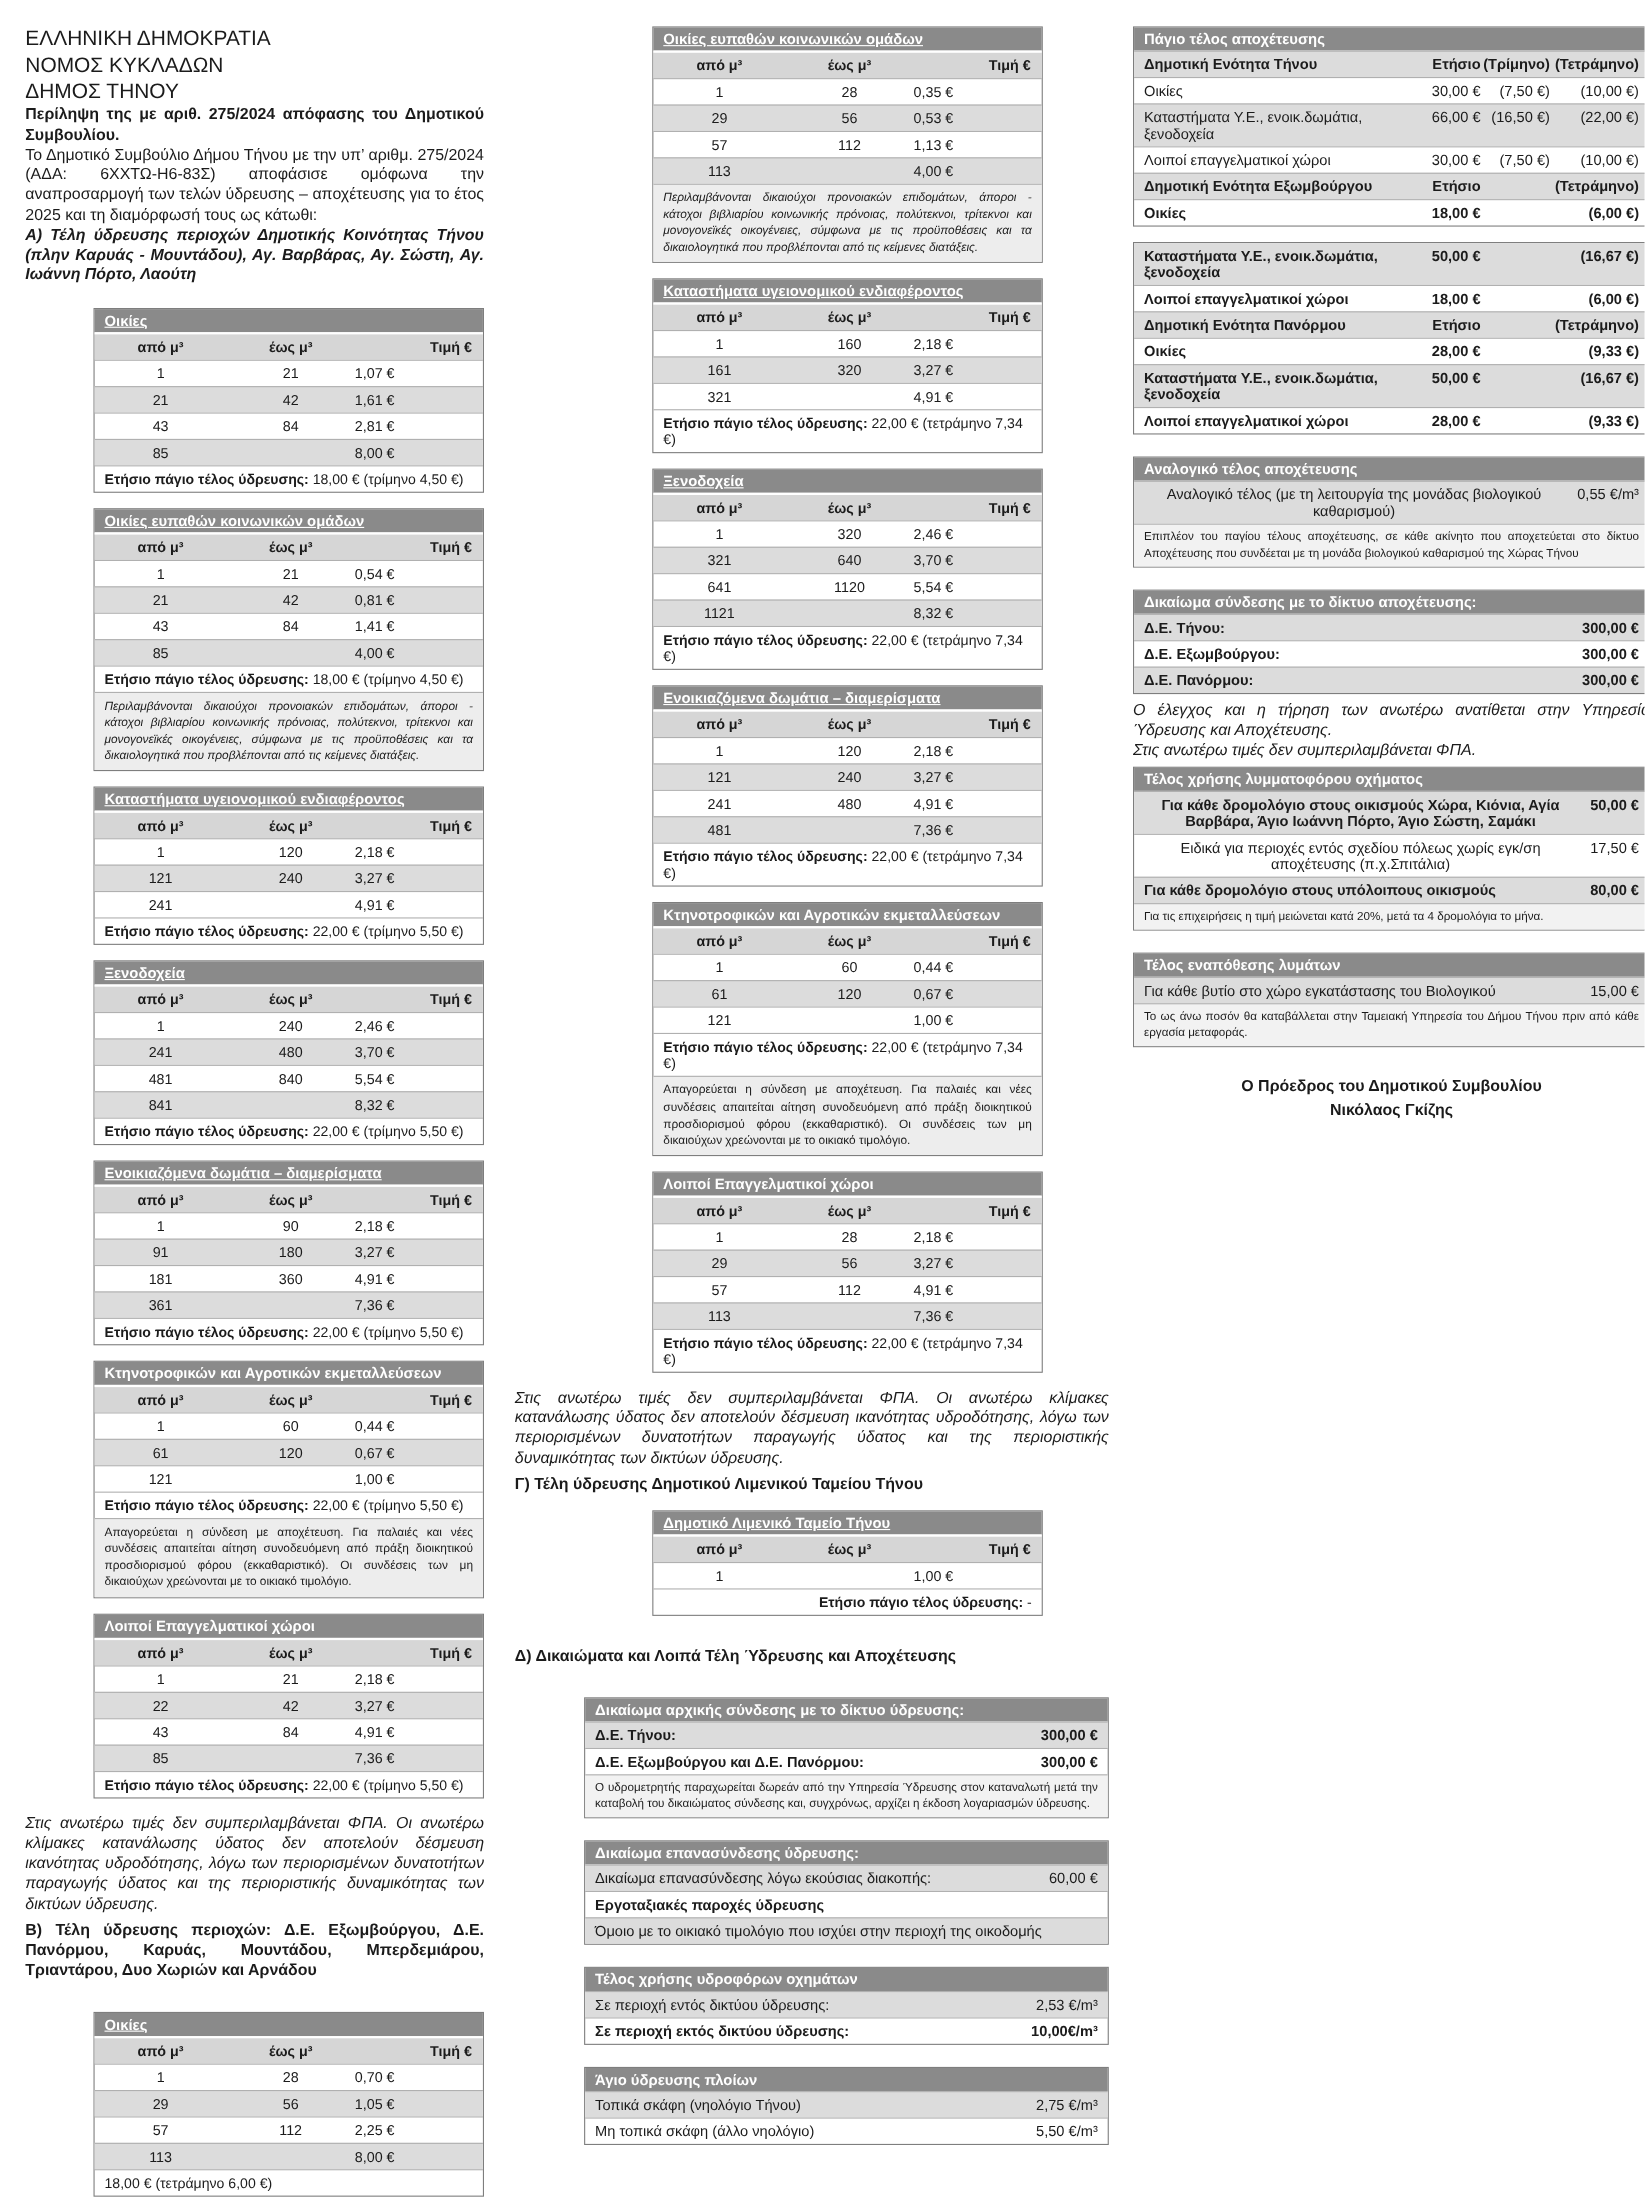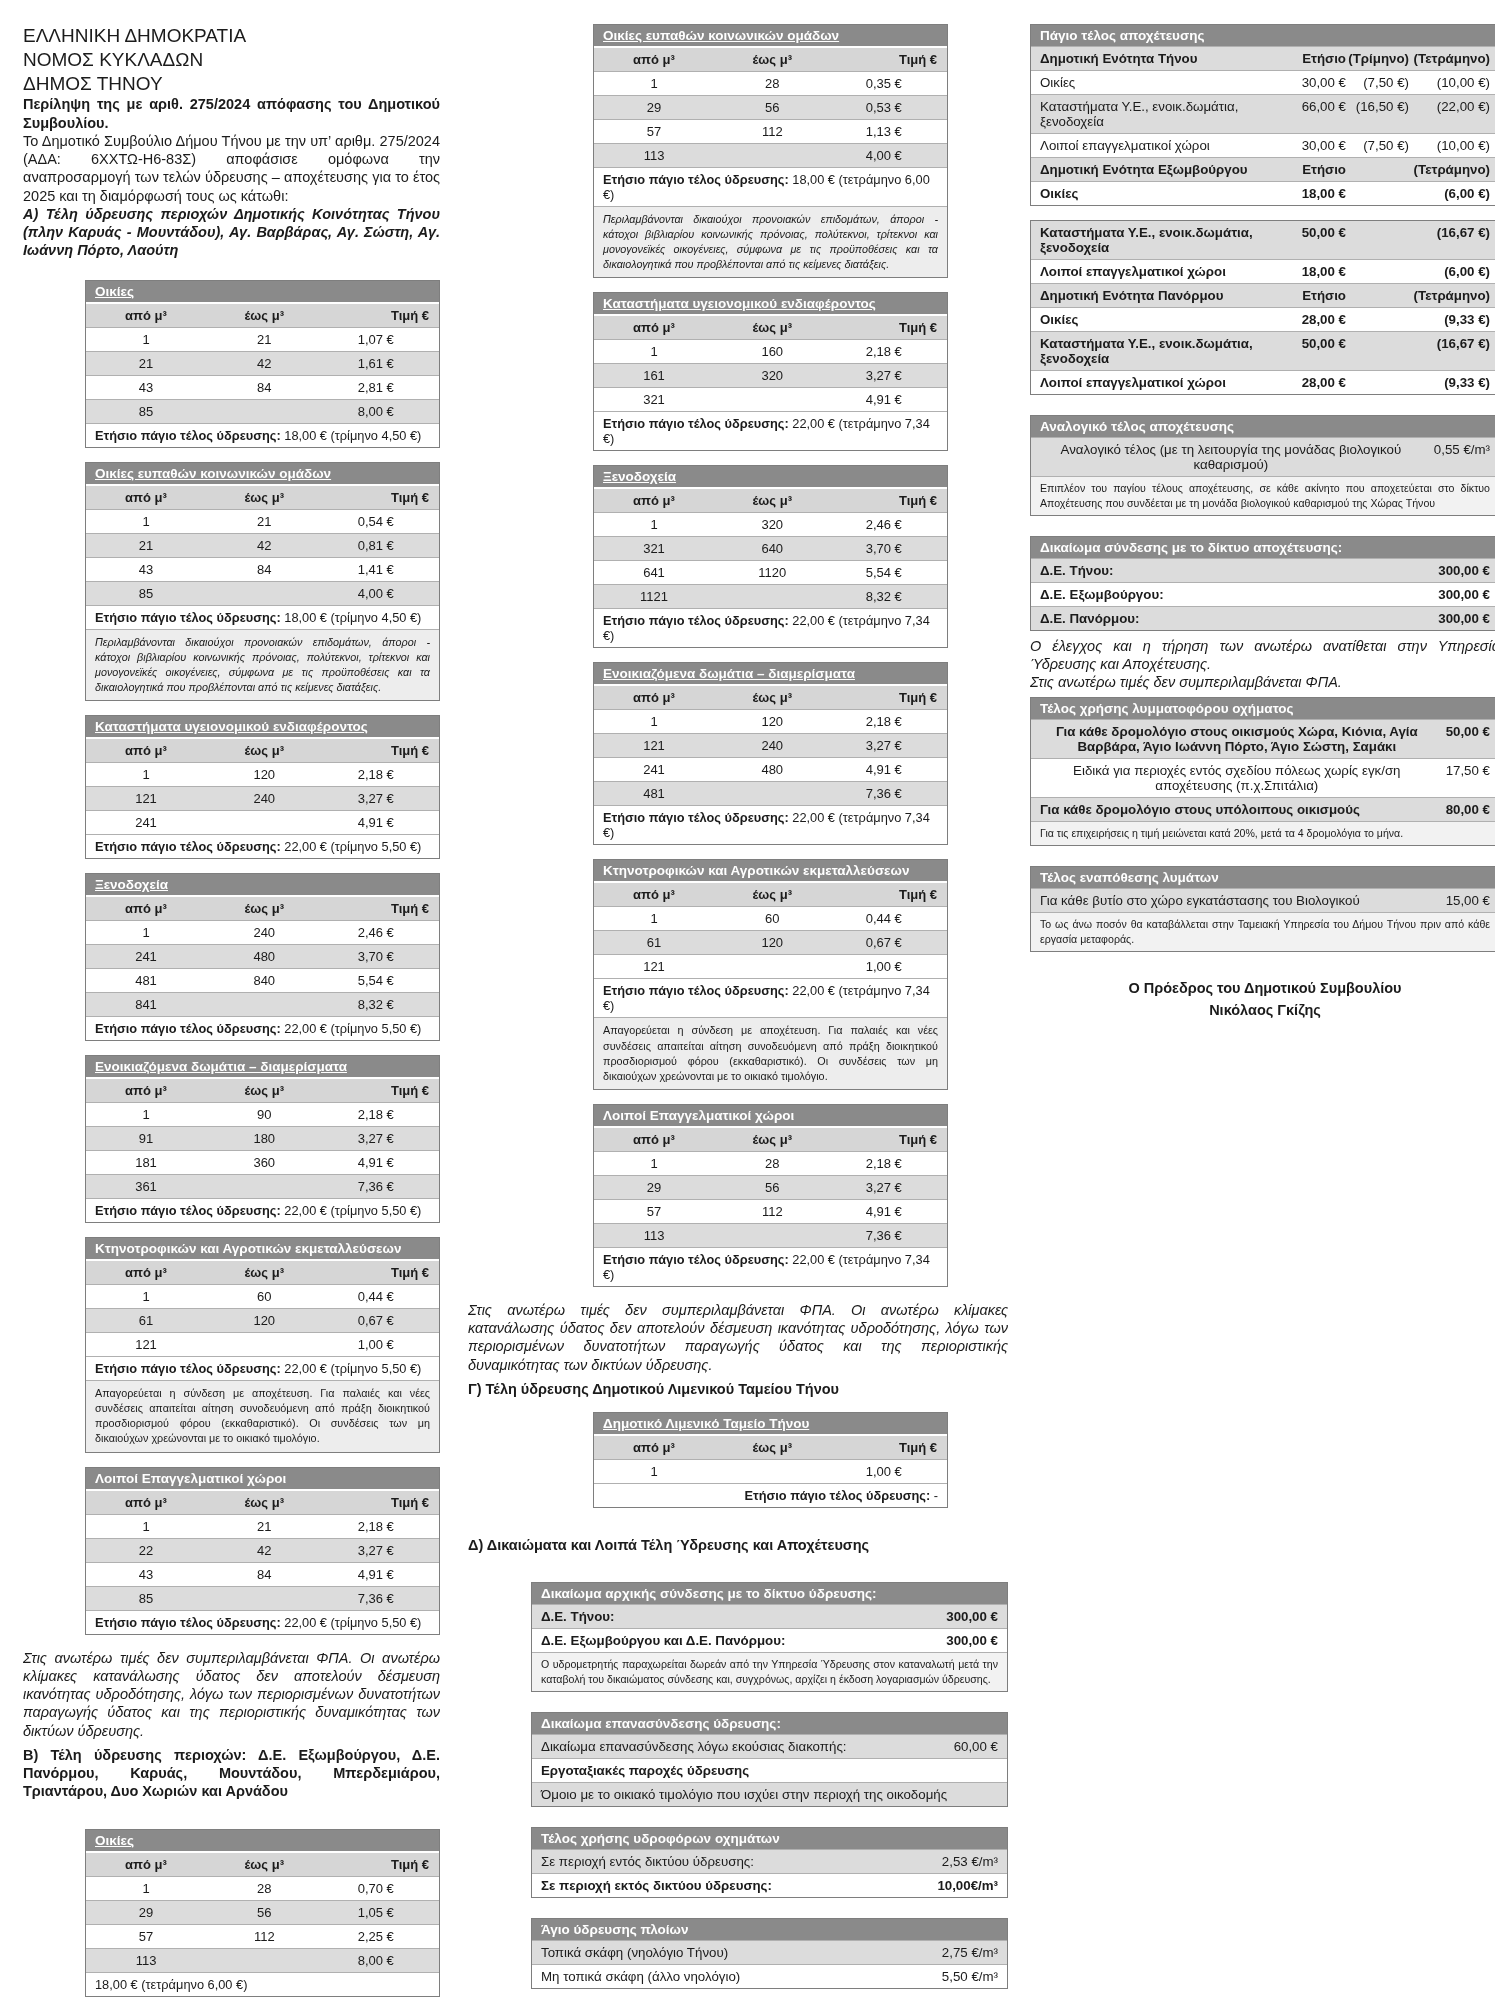--- a/index.html
+++ b/index.html
@@ -24,21 +24,21 @@
   .mlleft{margin-left:62px}
   .mlmid{margin-left:125px}
   .wfee{width:477px;margin-left:63px}
   .rtitle{background:var(--title-bar,#8a8a8a);color:#fff;font-weight:bold;font-size:13.5px;padding:3px 9px}
   .tu{text-decoration:underline}
   .rhead{display:grid;grid-template-columns:34% 33% 33%;background:var(--row-head,#d6d6d6);font-weight:bold;border-top:2px solid #fff}
   .rhead span{text-align:center;padding:4px 0}
   .rhead span:last-child{text-align:right;padding-right:10px}
   .rrow{display:grid;grid-template-columns:34% 33% 33%;border-top:1px solid var(--row-border,#b0b0b0)}
   .rrow span{text-align:center;padding:4px 0}
-  .rrow span.pr{text-align:center;padding-right:10px}
+  .rrow span.pr{text-align:left;padding-right:10px}
   .rrow.alt{background:var(--row-alt,#dcdcdc)}
   .rfoot{border-top:1px solid var(--row-border,#b0b0b0);padding:4px 9px;font-size:12.8px}
   .foot-right .rfoot{text-align:right}
   .rnote{border-top:1px solid var(--row-border,#b0b0b0);background:var(--note-bg,#ededed);font-size:10.8px;line-height:1.4;padding:5px 9px;text-align:justify}
   .rnote.it{font-style:italic}
 
   
   .ftable{border:1px solid var(--table-border,#7e7e7e);font-size:13.3px;background:#fff}
   .ftitle{background:var(--title-bar,#8a8a8a);color:#fff;font-weight:bold;font-size:13.5px;padding:3px 9px}
   .frow{display:flex;justify-content:space-between;align-items:flex-start;border-top:1px solid var(--row-border,#b0b0b0);padding:4px 9px}
@@ -322,21 +322,20 @@
         <div class="rrow ">
           <span>57</span>
           <span>112</span>
           <span class="pr">1,13 €</span>
         </div>
         <div class="rrow alt">
           <span>113</span>
           <span></span>
           <span class="pr">4,00 €</span>
         </div>
-        <div class="rfoot"><b>Ετήσιο πάγιο τέλος ύδρευσης:</b> 18,00 € (τετράμηνο 6,00 €)</div>
         <div class="rnote it">Περιλαμβάνονται δικαιούχοι προνοιακών επιδομάτων, άποροι - κάτοχοι βιβλιαρίου κοινωνικής πρόνοιας, πολύτεκνοι, τρίτεκνοι και μονογονεϊκές οικογένειες, σύμφωνα με τις προϋποθέσεις και τα δικαιολογητικά που προβλέπονται από τις κείμενες διατάξεις.</div>
       </div>
     <div class="rtable w355 mlmid mt14">
         <div class="rtitle"><span class="tu">Καταστήματα υγειονομικού ενδιαφέροντος</span></div>
         <div class="rhead">
           <span>από μ³</span>
           <span>έως μ³</span>
           <span>Τιμή €</span>
         </div>
         <div class="rrow ">

